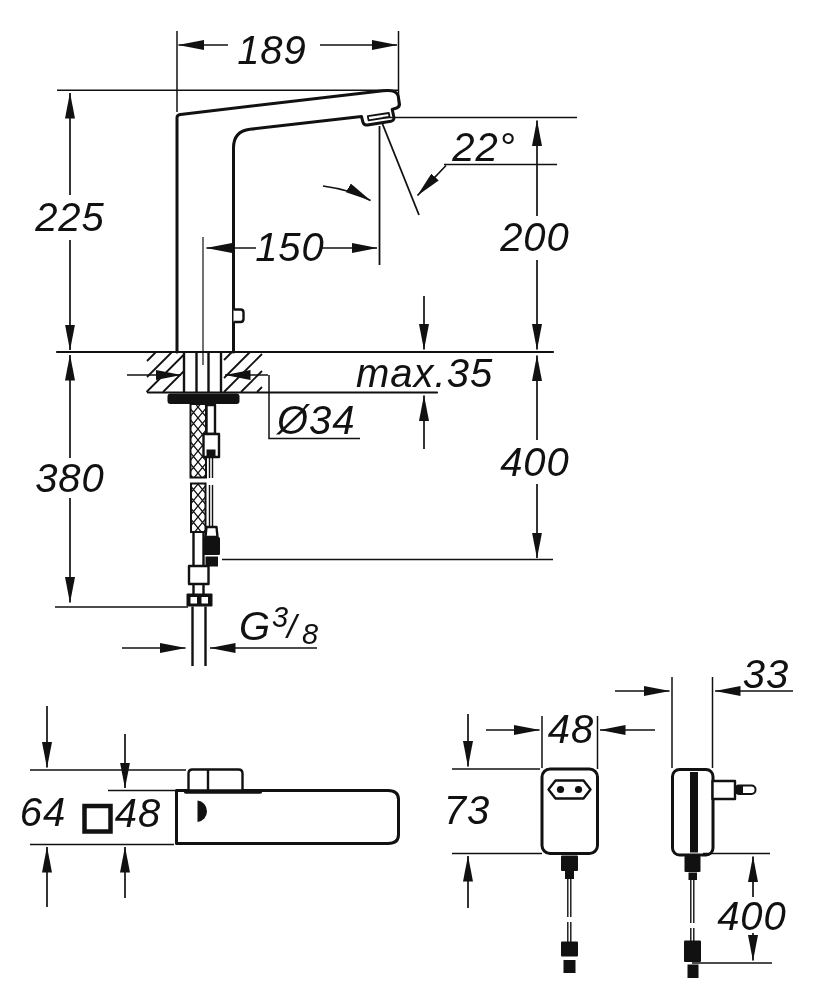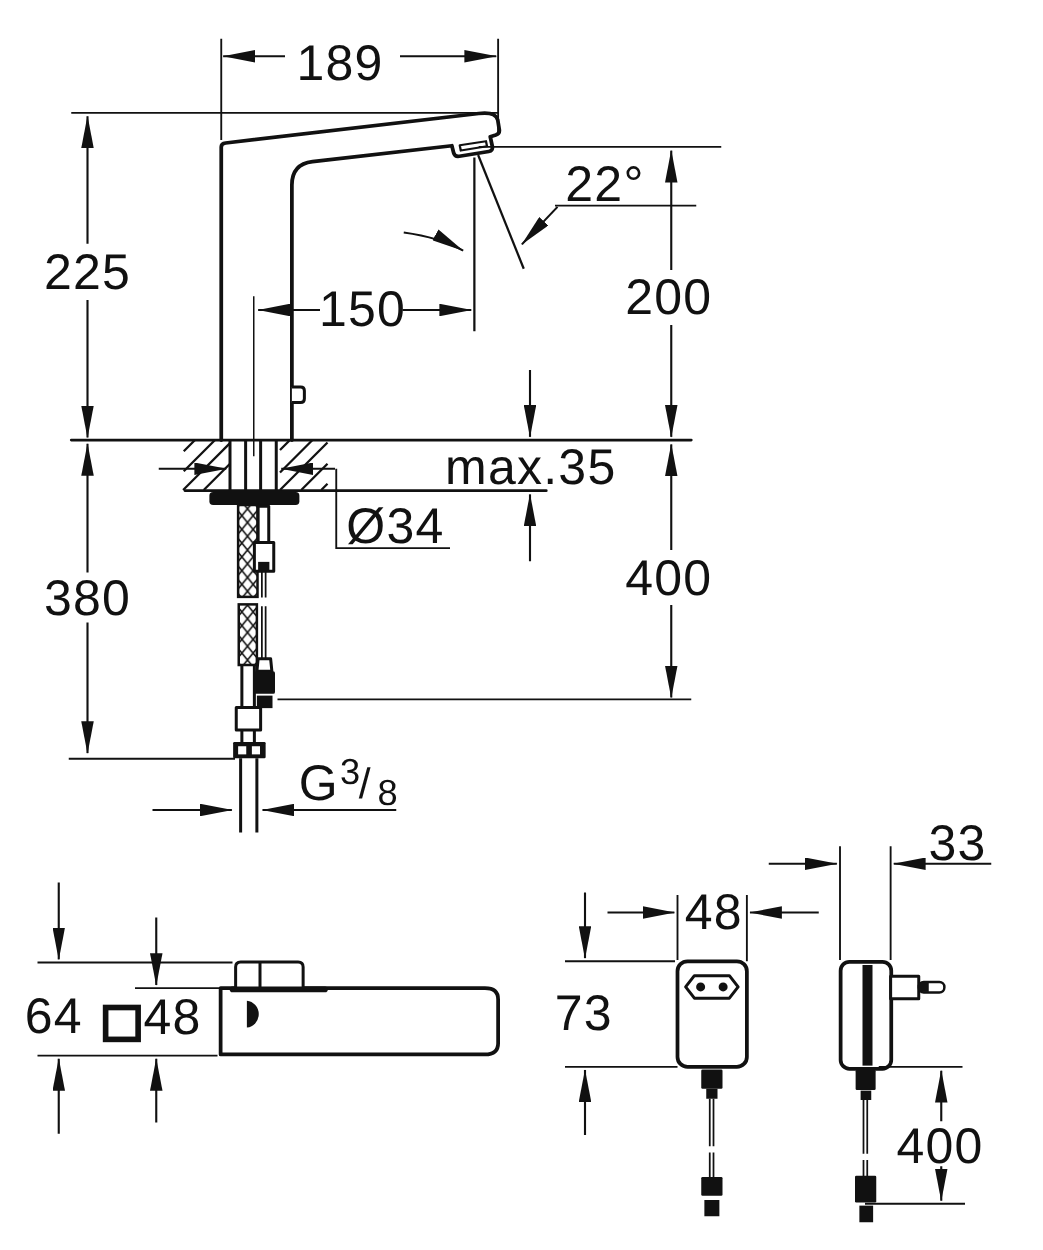--- a/index.html
+++ b/index.html
@@ -1,17 +1,17 @@
 <!DOCTYPE html>
 <html style="--ink: #111111; --bg: #ffffff;"><head>
 <meta charset="utf-8">
 <style>
   :root { --ink:#111111; --bg:#ffffff; }
   html,body { margin:0; padding:0; background:var(--bg); }
-  .stage { width:834px; height:978px; position:relative; background:var(--bg); }
+  .stage { width:834px; height:978px; position:relative; background:var(--bg);font-style:italic; }
   svg { display:block; color:var(--ink); }
   text {
     font-family:"Liberation Sans", sans-serif;
     fill:var(--ink);
     letter-spacing:1px;
   }
   .lbl   { font-size:40px; }
   .small { font-size:29px; }
   .slash { font-size:34px; }
   .obj  { fill:#fff; stroke:var(--ink); stroke-width:3;   stroke-linejoin:round; stroke-linecap:round; }

